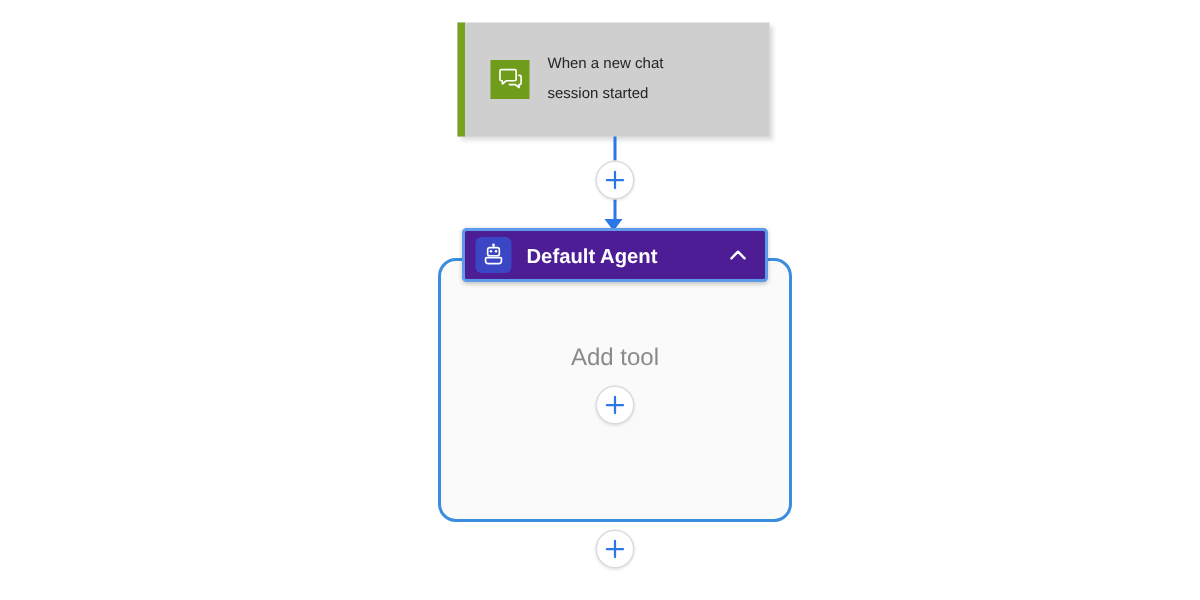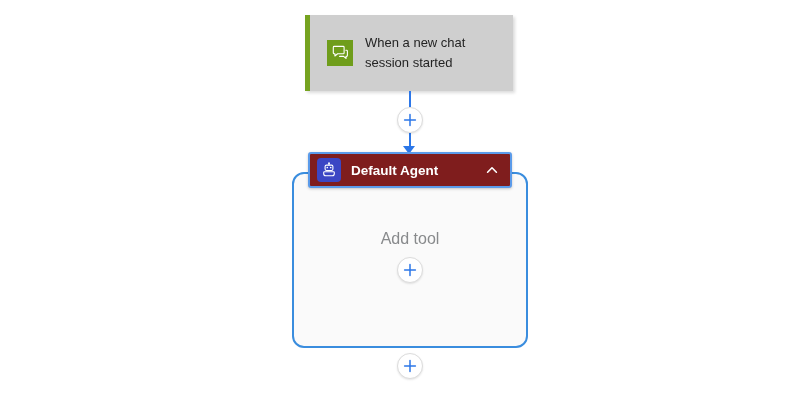--- a/index.html
+++ b/index.html
@@ -54,21 +54,21 @@
     display: flex;
     align-items: center;
     justify-content: center;
   }
   #trigger-label {
     position: absolute;
     left: 60px;
     top: 50%;
     transform: translateY(-50%);
     width: 140px;
-    font-size: 13px;
+    font-size: 10px;
     line-height: 20px;
     color: #242424;
     white-space: pre-line;
   }
 
   
   .conn-line {
     position: absolute;
     width: 2px;
     background: #2c77e8;
@@ -137,21 +137,21 @@
   
   #agent-header-wrap {
     position: absolute;
     left: 308px;
     top: 152px;
     width: 204px;
     height: 36px;
     border: 2px solid #5b9bea;
     border-radius: 3px;
     box-sizing: border-box;
-    background: #7f1d1d;
+    background: #4c1d95;
     box-shadow: 0 1px 3px rgba(0,0,0,0.22);
     cursor: pointer;
   }
   #agent-header {
     position: absolute;
     inset: 0;
     display: flex;
     align-items: center;
     padding: 0 8px 0 7px;
     box-sizing: border-box;

